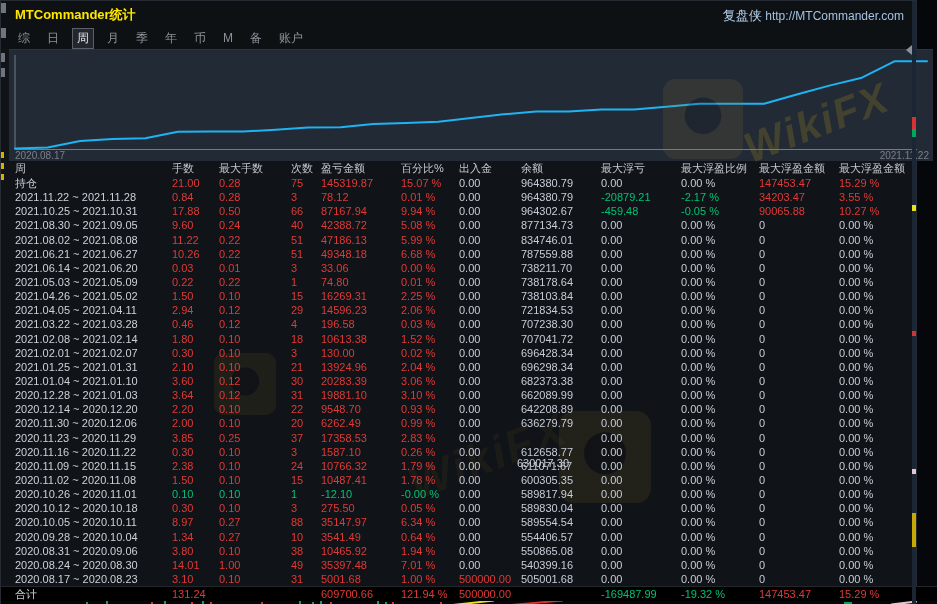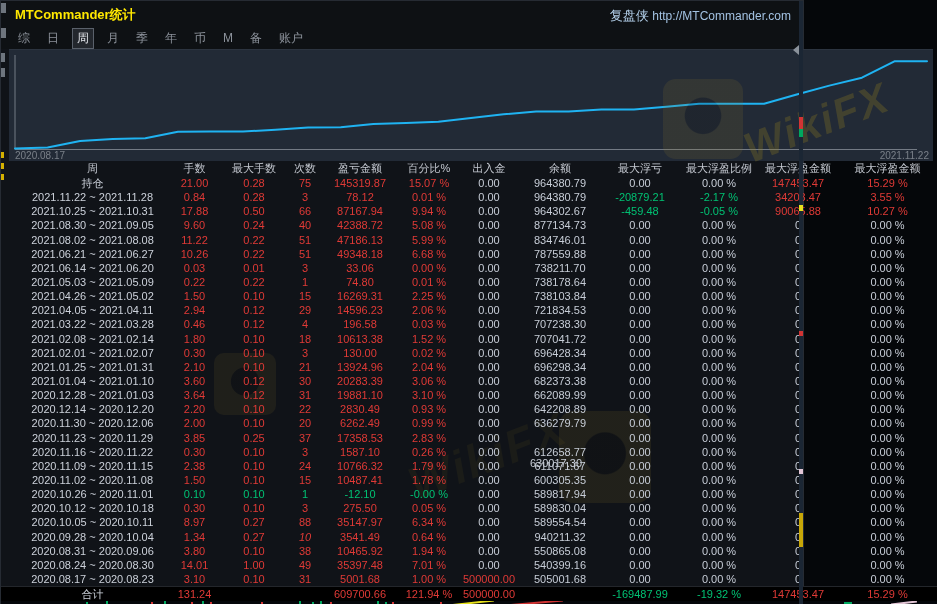--- a/index.html
+++ b/index.html
@@ -1,19 +1,19 @@
 <!DOCTYPE html>
 <html><head>
 <meta charset="utf-8">
 <style>
   * { margin:0; padding:0; box-sizing:border-box; }
   html,body { width:937px; height:604px; background:#05070a; overflow:hidden;
               font-family:"Liberation Sans","DejaVu Sans",sans-serif; }
-  .window { position:absolute; left:0; top:0; width:804px; height:604px;
-            background:#101318; border:1px solid #262b33;text-align:center; }
+  .window { position:absolute; left:0; top:0; width:917px; height:604px;
+            background:#101318; border:1px solid #262b33; }
 
   
   .titlebar { position:absolute; left:0; top:0; width:100%; height:26px; background:#0e1114; }
   .app-title { position:absolute; left:14px; top:5px; font-size:13px; font-weight:bold; color:#ffe800; }
   .brand-wrap { position:absolute; right:12px; top:6px; font-size:13px; color:#b6d3ee; }
   .brand-url { font-size:12px; color:#a3c2e2; }
 
   
   .menubar { position:absolute; left:0; top:26px; width:100%; height:22px; background:#0e1114;
              display:flex; align-items:center; padding-left:13px; gap:9px; }
@@ -337,21 +337,21 @@
           <span class="cell b t-w" style="left: 600px; width: 78px;">0.00</span>
           <span class="cell b t-w" style="left: 680px; width: 76px;">0.00 %</span>
           <span class="cell b t-w" style="left: 758px; width: 78px;">0</span>
           <span class="cell b t-w" style="left: 838px; width: 97px;">0.00 %</span>
         </div>
         <div class="trow">
           <span class="cell b t-d" style="left: 14px; width: 155px;">2020.12.14 ~ 2020.12.20</span>
           <span class="cell b t-r" style="left: 171px; width: 45px;">2.20</span>
           <span class="cell b t-r" style="left: 218px; width: 70px;">0.10</span>
           <span class="cell b t-r" style="left: 290px; width: 28px;">22</span>
-          <span class="cell b t-r" style="left: 320px; width: 78px;">2830.49</span>
+          <span class="cell b t-r" style="left: 320px; width: 78px;">9548.70</span>
           <span class="cell b t-r" style="left: 400px; width: 56px;">0.93 %</span>
           <span class="cell b t-w" style="left: 458px; width: 60px;">0.00</span>
           <span class="cell b t-w" style="left: 520px; width: 78px;">642208.89</span>
           <span class="cell b t-w" style="left: 600px; width: 78px;">0.00</span>
           <span class="cell b t-w" style="left: 680px; width: 76px;">0.00 %</span>
           <span class="cell b t-w" style="left: 758px; width: 78px;">0</span>
           <span class="cell b t-w" style="left: 838px; width: 97px;">0.00 %</span>
         </div>
         <div class="trow">
           <span class="cell b t-d" style="left: 14px; width: 155px;">2020.11.30 ~ 2020.12.06</span>
@@ -462,25 +462,25 @@
           <span class="cell b t-w" style="left: 520px; width: 78px;">589554.54</span>
           <span class="cell b t-w" style="left: 600px; width: 78px;">0.00</span>
           <span class="cell b t-w" style="left: 680px; width: 76px;">0.00 %</span>
           <span class="cell b t-w" style="left: 758px; width: 78px;">0</span>
           <span class="cell b t-w" style="left: 838px; width: 97px;">0.00 %</span>
         </div>
         <div class="trow">
           <span class="cell b t-d" style="left: 14px; width: 155px;">2020.09.28 ~ 2020.10.04</span>
           <span class="cell b t-r" style="left: 171px; width: 45px;">1.34</span>
           <span class="cell b t-r" style="left: 218px; width: 70px;">0.27</span>
-          <span class="cell b t-r" style="left: 290px; width: 28px; font-style: italic;">10</span>
+          <span class="cell b t-r" style="left: 290px; width: 28px;">10</span>
           <span class="cell b t-r" style="left: 320px; width: 78px;">3541.49</span>
           <span class="cell b t-r" style="left: 400px; width: 56px;">0.64 %</span>
           <span class="cell b t-w" style="left: 458px; width: 60px;">0.00</span>
-          <span class="cell b t-w" style="left: 520px; width: 78px;">940211.32</span>
+          <span class="cell b t-w" style="left: 520px; width: 78px;">554406.57</span>
           <span class="cell b t-w" style="left: 600px; width: 78px;">0.00</span>
           <span class="cell b t-w" style="left: 680px; width: 76px;">0.00 %</span>
           <span class="cell b t-w" style="left: 758px; width: 78px;">0</span>
           <span class="cell b t-w" style="left: 838px; width: 97px;">0.00 %</span>
         </div>
         <div class="trow">
           <span class="cell b t-d" style="left: 14px; width: 155px;">2020.08.31 ~ 2020.09.06</span>
           <span class="cell b t-r" style="left: 171px; width: 45px;">3.80</span>
           <span class="cell b t-r" style="left: 218px; width: 70px;">0.10</span>
           <span class="cell b t-r" style="left: 290px; width: 28px;">38</span>

